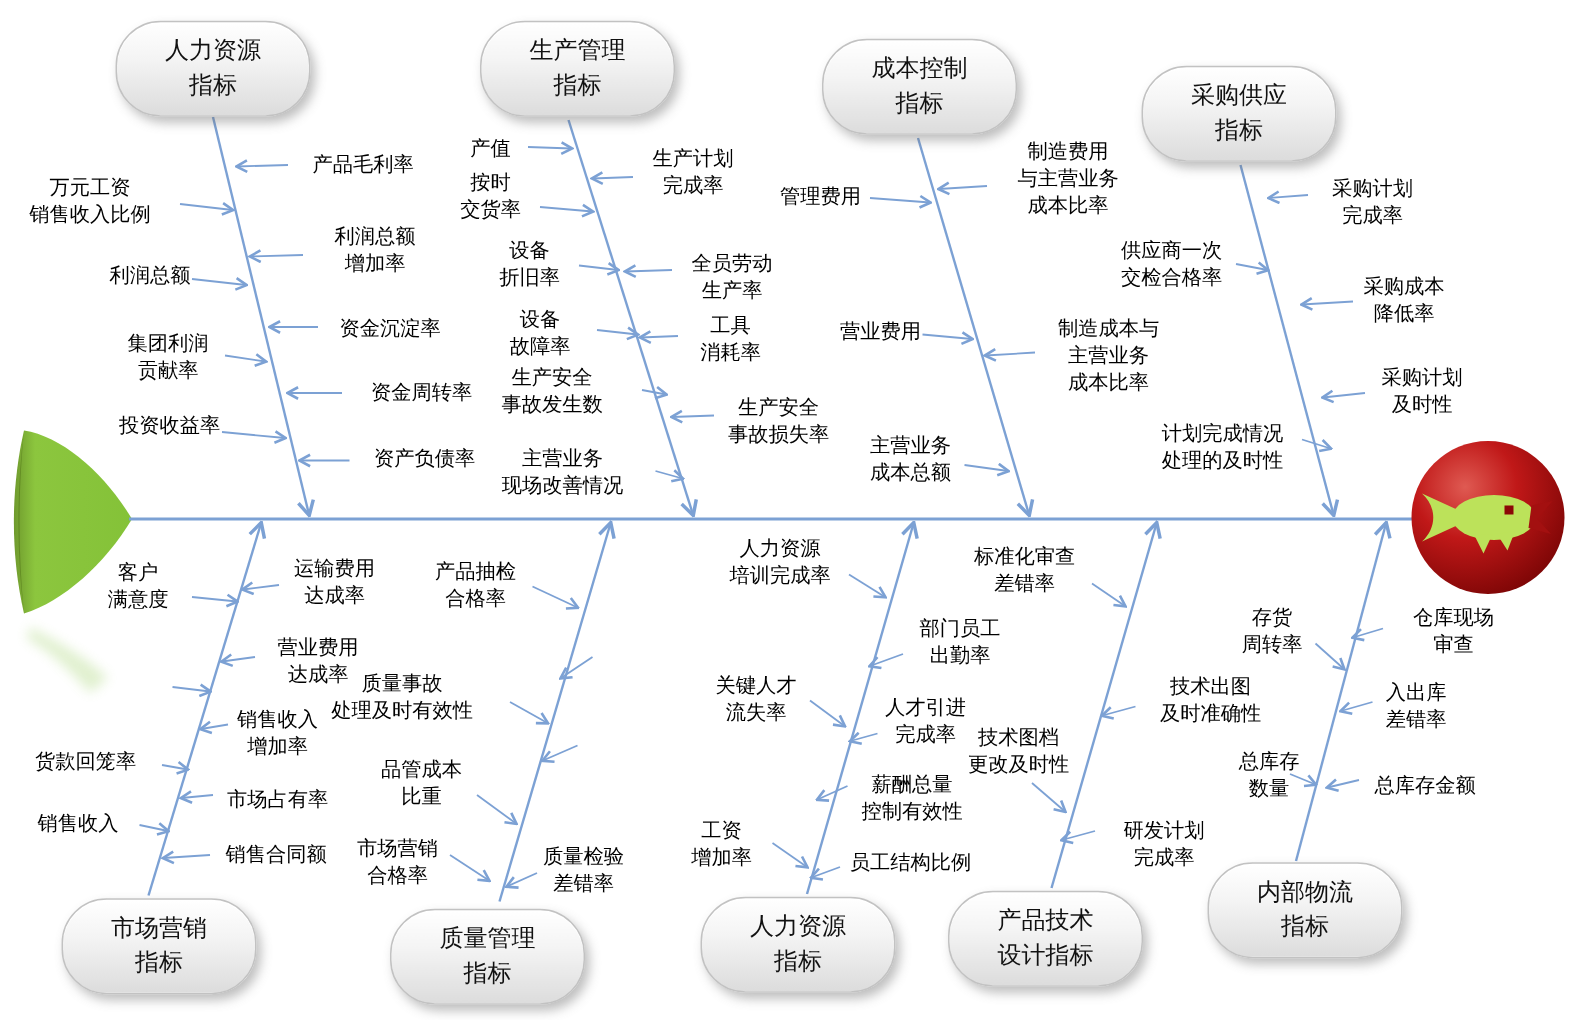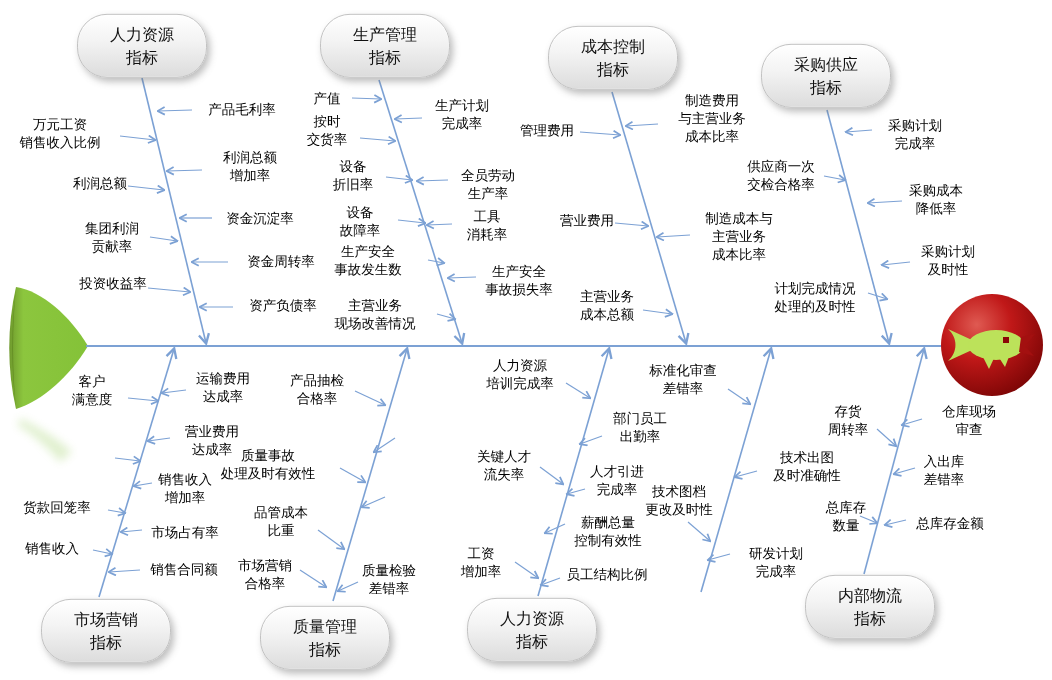--- a/index.html
+++ b/index.html
@@ -157,20 +157,22 @@
 <div class="bubble" style="left:613px;top:58px">成本控制
 指标</div>
 <div class="bubble" style="left:826px;top:76px">采购供应
 指标</div>
 <div class="bubble" style="left:106px;top:631px">市场营销
 指标</div>
 <div class="bubble" style="left:325px;top:638px">质量管理
 指标</div>
 <div class="bubble" style="left:532px;top:630px">人力资源
 指标</div>
+<div class="bubble" style="left:697px;top:626px">产品技术
+设计指标</div>
 <div class="bubble" style="left:870px;top:607px">内部物流
 指标</div>
 
 <div class="factor" style="left:60px;top:134px">万元工资
 销售收入比例</div>
 <div class="factor" style="left:100px;top:184px">利润总额</div>
 <div class="factor" style="left:112px;top:238px">集团利润
 贡献率</div>
 <div class="factor" style="left:113px;top:284px">投资收益率</div>
 <div class="factor" style="left:242px;top:110px">产品毛利率</div>

